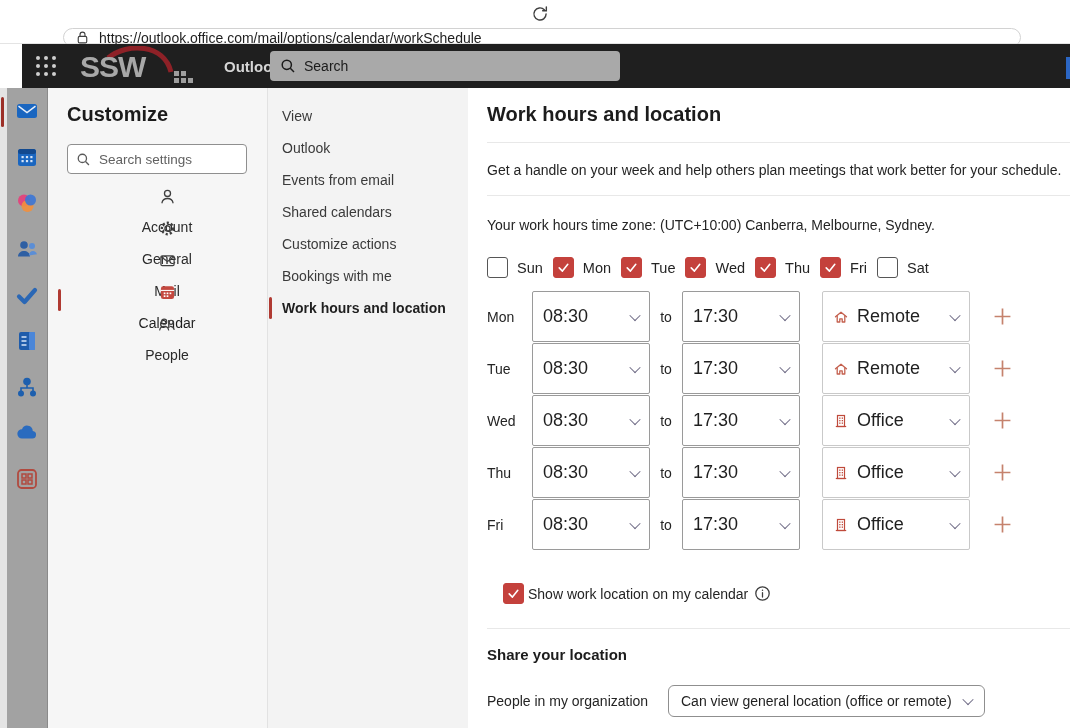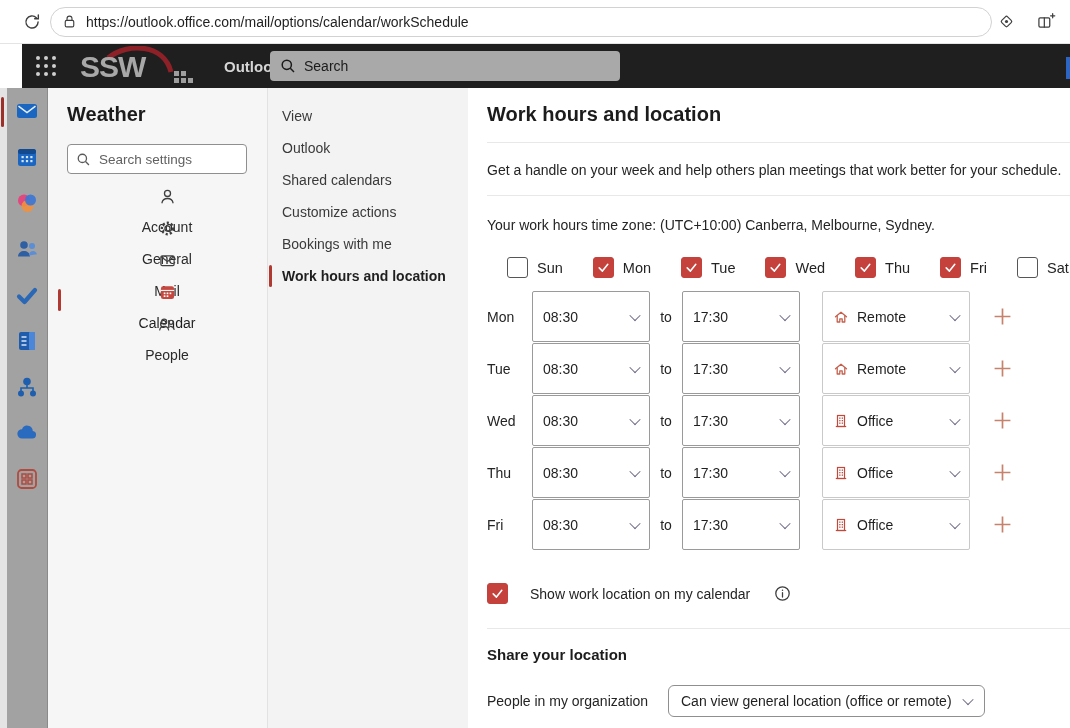--- a/index.html
+++ b/index.html
@@ -5,21 +5,21 @@
   * { box-sizing: border-box; }
   html,body { margin:0; padding:0; }
   body {
     width:1070px; height:728px; overflow:hidden; background:#fff;
     font-family:"Liberation Sans", sans-serif; color:#242424;
   }
   .screen { position:relative; width:1070px; height:728px; }
 
   
   .browser-bar { height:44px; background:#fff; border-bottom:1px solid #e4e4e4;
-    display:flex; align-items:center; padding:0 8px 0 18px; }
+    display:flex; align-items:center; padding:0 8px 0 18px;flex-direction:column; }
   .icon-btn { width:28px; height:28px; display:grid; place-items:center; flex:0 0 auto; }
   .url-pill { width:958px; height:30px; margin-left:4px; border:1px solid #d2d2d2;
     border-radius:15px; display:flex; align-items:center; gap:8px; padding:0 6px 0 10px; }
   .url-text { font-size:14px; color:#1f1f1f; white-space:nowrap; }
   .addr-icons { margin-left:auto; display:flex; align-items:center; gap:12px; padding-right:2px; }
 
   
   .app-header { position:relative; height:44px; margin-left:22px; background:#1f1f1f;
     display:flex; align-items:center; }
   .waffle { width:36px; height:36px; margin-left:6px; display:grid; place-items:center; }
@@ -63,40 +63,40 @@
   .sub-item .sel-bar { left:-13px; }
 
   
   .content { flex:1; background:#fff; padding:12px 0 0 19px; }
   .page-title { font-size:20px; font-weight:700; color:#1c1c1c; margin:0 0 14px; line-height:28px; }
   .divider { height:1px; background:#e8e8e8; }
   .desc { font-size:14px; margin:18px 0 16px; line-height:18px; }
   .tz { font-size:14px; margin:20px 0 0; line-height:18px; }
 
   .day-checks { display:flex; align-items:center; gap:10px; margin-top:23px; }
-  .check-item { display:flex; align-items:center; gap:9px; font-size:14.5px;margin-left:20px; }
+  .check-item { display:flex; align-items:center; gap:9px; font-size:14.5px; }
   .cbx { width:21px; height:21px; border:1px solid #565656; border-radius:3px; background:#fff;
     display:grid; place-items:center; flex:0 0 auto; }
   .cbx svg { display:none; }
   .cbx.checked { background:#c4413c; border-color:#c4413c; }
   .cbx.checked svg { display:block; }
 
   .rows { margin-top:22px; }
   .wrow { display:flex; align-items:center; height:33px; margin-bottom:19px; }
   .wday { width:45px; font-size:14px; }
   .dd { height:51px; border:1px solid #9a9a9a; border-radius:2px; background:#fff;
-    display:flex; align-items:center; padding:16px 10px; font-size:14px; color:#1f1f1f; }
+    display:flex; align-items:center; padding:16px 10px; font-size:18px; color:#1f1f1f; }
   .time-dd { width:118px; }
   .chev { width:8px; height:8px; border-right:1.5px solid #6e6a85; border-bottom:1.5px solid #6e6a85;
     transform:rotate(45deg) translate(-1px,-1px); margin-left:auto; flex:0 0 auto; }
   .to-label { width:32px; text-align:center; font-size:14px; }
   .loc-dd { width:148px; margin-left:22px; border-color:#c9c9c9; gap:8px; }
   .plus-btn { margin-left:20px; width:24px; height:24px; display:grid; place-items:center; }
 
-  .show-loc { display:flex; align-items:center; gap:22px; margin-top:42px; font-size:14px; }
+  .show-loc { display:flex; align-items:center; gap:4px; margin-top:42px; font-size:14px;margin-left:16px; }
   .info-ico { margin-left:2px; display:grid; place-items:center; }
   .divider.d3 { margin-top:24px; }
   .share-title { font-size:15px; font-weight:700; margin:17px 0 0; line-height:18px; color:#1c1c1c; }
   .share-row { display:flex; align-items:center; margin-top:21px; }
   .share-label { width:181px; font-size:14px; }
   .share-dd { height:32px; border:1px solid #8f8f8f; border-radius:6px; background:#fff;
     display:flex; align-items:center; gap:10px; padding:10px 12px; font-size:14px; color:#1f1f1f; }
   .share-dd .chev { margin-left:2px; }
 </style>
 </head>
@@ -249,21 +249,21 @@
             <rect x="7" y="7" width="4" height="4" stroke-width="1.5"></rect>
             <rect x="13" y="7" width="4" height="4" stroke-width="1.5"></rect>
             <rect x="7" y="13" width="4" height="4" stroke-width="1.5"></rect>
             <rect x="13" y="13" width="4" height="4" stroke-width="1.5"></rect>
           </svg>
         </div>
       </div>
     </div>
 
     <aside class="settings-nav">
-      <div class="settings-title">Weather</div>
+      <div class="settings-title">Customize</div>
       <div class="search-box">
         <svg width="15" height="15" viewBox="0 0 16 16" fill="none" stroke="#5a5a5a" stroke-width="1.4">
           <circle cx="6.8" cy="6.8" r="4.4"></circle>
             <path d="M10.2 10.2 L13.8 13.8"></path>
         </svg>
         <input placeholder="Search settings" style="">
       </div>
 
       <div class="nav-item">
         <span class="nav-ico">
@@ -321,20 +321,23 @@
         <span>People</span>
       </div>
     </aside>
 
     <nav class="sub-nav">
       <div class="sub-item">
           <span>View</span>
         </div>
       <div class="sub-item">
           <span>Outlook</span>
+        </div>
+      <div class="sub-item">
+          <span>Events from email</span>
         </div>
       <div class="sub-item">
           <span>Shared calendars</span>
         </div>
       <div class="sub-item">
           <span>Customize actions</span>
         </div>
       <div class="sub-item">
           <span>Bookings with me</span>
         </div>

